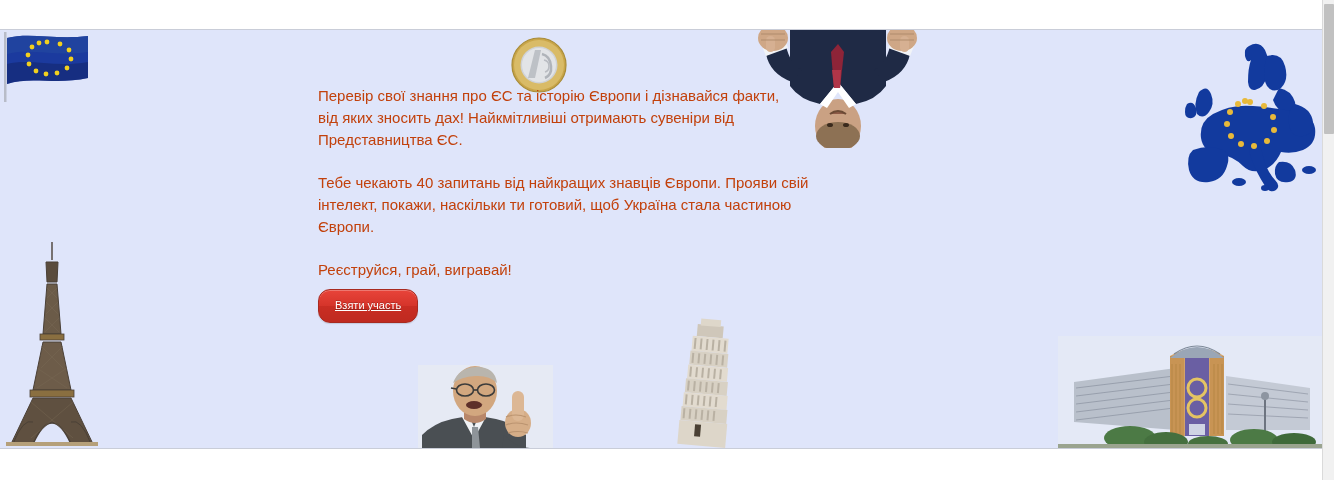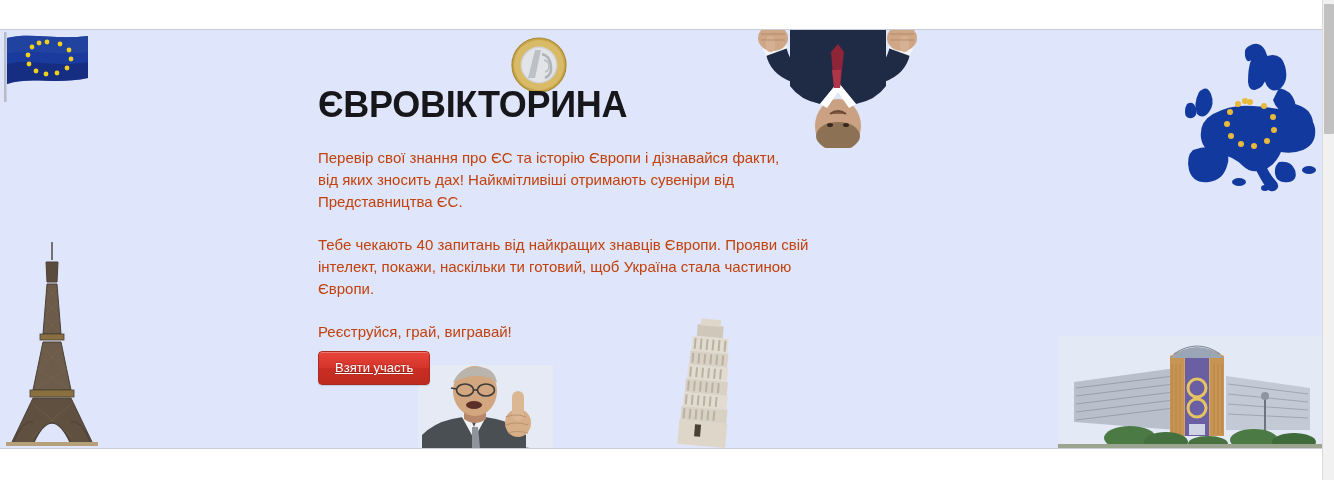--- a/index.html
+++ b/index.html
@@ -111,26 +111,26 @@
     line-height: 22px;
     color: #c2410c;
   }
   #hero-para-1 { width: 478px; }
   #hero-para-2 { width: 492px; }
   #hero-para-3 { margin-bottom: 8px; }
 
   #cta-button {
     display: inline-block;
     padding: 8px 16px 9px 16px;
-    font-size: 13px;
+    font-size: 11px;
     line-height: 15px;
     color: #ffffff;
     background: linear-gradient(to bottom, #e8443a 0%, #d5342a 50%, #c92d23 51%, #bf2a20 100%);
     border: 1px solid #a82a20;
-    border-radius: 4px;
+    border-radius: 12px;
     box-shadow: inset 0 1px 0 rgba(255,255,255,0.28), 0 1px 1px rgba(0,0,0,0.12);
     cursor: pointer;
     text-shadow: 0 -1px 0 rgba(0,0,0,0.22);
     user-select: none;
   }
 
   
   .deco { position: absolute; }
 
   
@@ -457,21 +457,20 @@
         <ellipse cx="72" cy="112" rx="26" ry="12" fill="#4c7a45"></ellipse>
         <ellipse cx="108" cy="116" rx="22" ry="10" fill="#446f3e"></ellipse>
         <ellipse cx="196" cy="114" rx="24" ry="11" fill="#4c7a45"></ellipse>
         <ellipse cx="236" cy="116" rx="22" ry="9" fill="#3f6a3a"></ellipse>
         <ellipse cx="150" cy="118" rx="20" ry="8" fill="#47713f"></ellipse>
         <rect x="0" y="118" width="264" height="4" fill="#9aa48f"></rect>
       </svg>
     </div>
 
     <div id="hero-text">
-      <h1 id="hero-title">ЄВРОВІКТОРИНА</h1>
 
       <p class="hero-para" id="hero-para-1">Перевір свої знання про ЄС та історію Європи і дізнавайся факти, від яких зносить дах! Найкмітливіші отримають сувеніри від Представництва ЄС.</p>
 
       <p class="hero-para" id="hero-para-2">Тебе чекають 40 запитань від найкращих знавців Європи. Прояви свій інтелект, покажи, наскільки ти готовий, щоб Україна стала частиною Європи.</p>
 
       <p class="hero-para" id="hero-para-3">Реєструйся, грай, вигравай!</p>
 
       <a id="cta-button" href="#">Взяти участь</a>
     </div>
 

